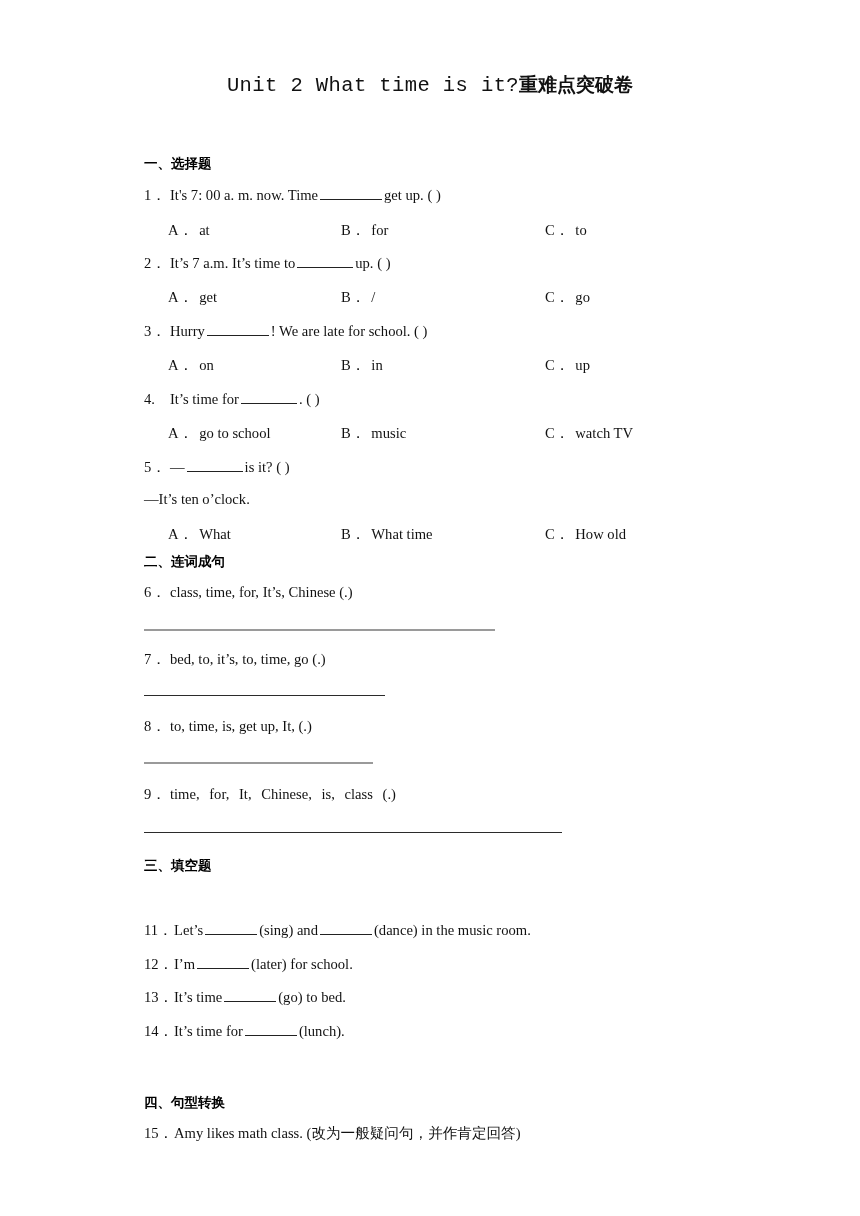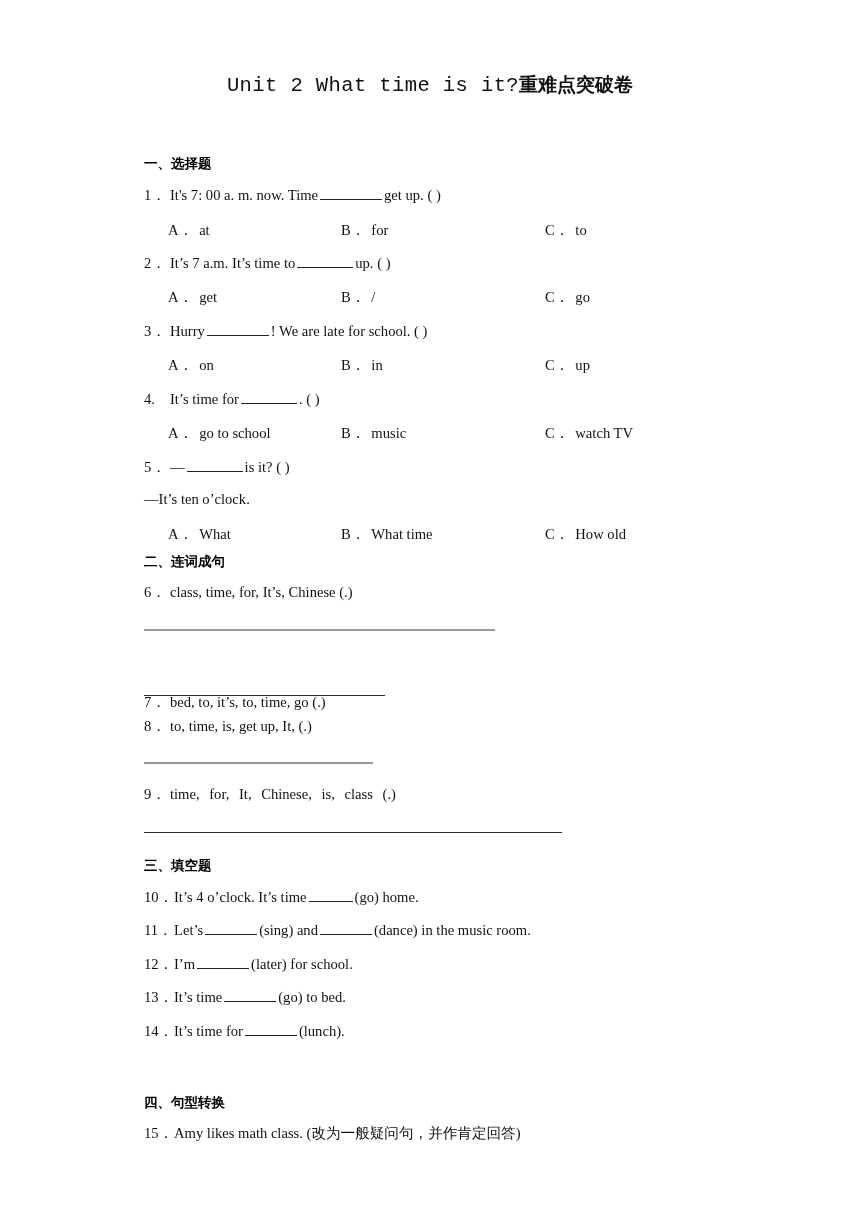--- a/index.html
+++ b/index.html
@@ -181,40 +181,37 @@
     <span class="opt c"><span class="lab">C．</span><span>How old</span></span>
   </div>
 
   <div class="sec-head" style="top:553px;">二、连词成句</div>
 
   <div class="q" style="top:583px;">
     <span class="num">6．</span><span>class, time, for, It’s, Chinese (.)</span>
   </div>
   <div class="rule gray" style="left:144px; top:629px; width:351px;"></div>
 
-  <div class="q" style="top:650px;margin-top:43px;">
+  <div class="q" style="top:650px;">
     <span class="num">7．</span><span>bed, to, it’s, to, time, go (.)</span>
   </div>
   <div class="rule dark" style="left:144px; top:695px; width:241px;"></div>
 
   <div class="q" style="top:717px;">
     <span class="num">8．</span><span>to, time, is, get up, It, (.)</span>
   </div>
   <div class="rule gray" style="left:144px; top:762px; width:229px;"></div>
 
   <div class="q wordspread" style="top:785px;">
     <span class="num" style="word-spacing:normal;">9．</span><span>time,  for,  It,  Chinese,  is,  class  (.)</span>
   </div>
   <div class="rule dark" style="left:144px; top:832px; width:418px;"></div>
 
   <div class="sec-head" style="top:857px;">三、填空题</div>
 
-  <div class="q" style="top:888px;">
-    <span class="num wide">10．</span><span>It’s 4 o’clock. It’s time</span><span class="blank w44"></span><span>(go) home.</span>
-  </div>
 
   <div class="q" style="top:921px;">
     <span class="num wide">11．</span><span>Let’s</span><span class="blank w52"></span><span>(sing) and</span><span class="blank w52"></span><span>(dance) in the music room.</span>
   </div>
 
   <div class="q" style="top:955px;">
     <span class="num wide">12．</span><span>I’m</span><span class="blank w52"></span><span>(later) for school.</span>
   </div>
 
   <div class="q" style="top:988px;">

